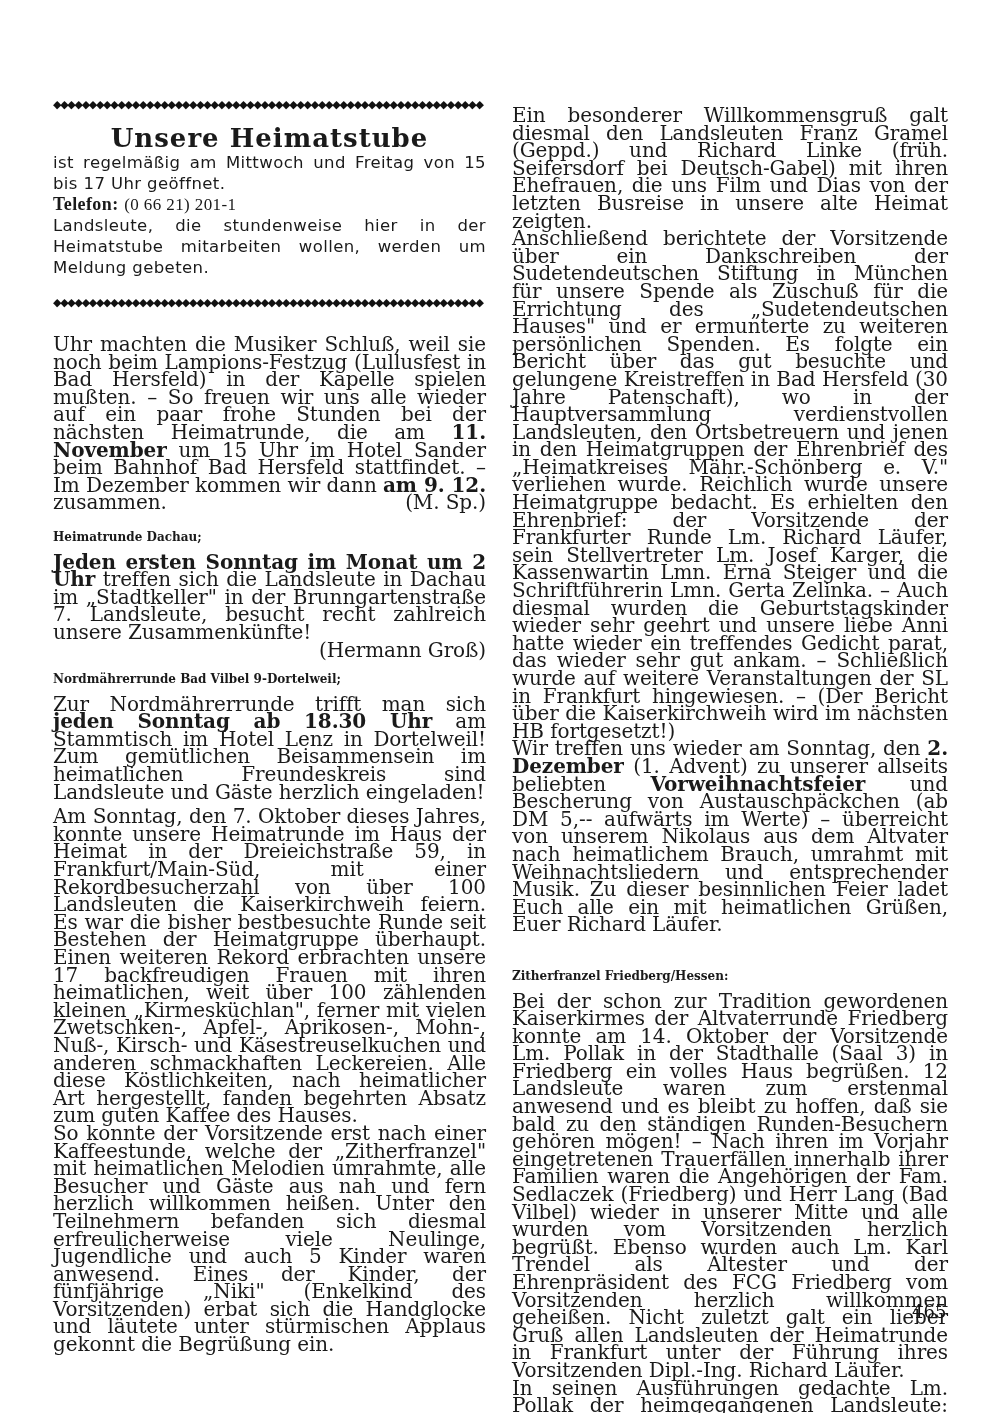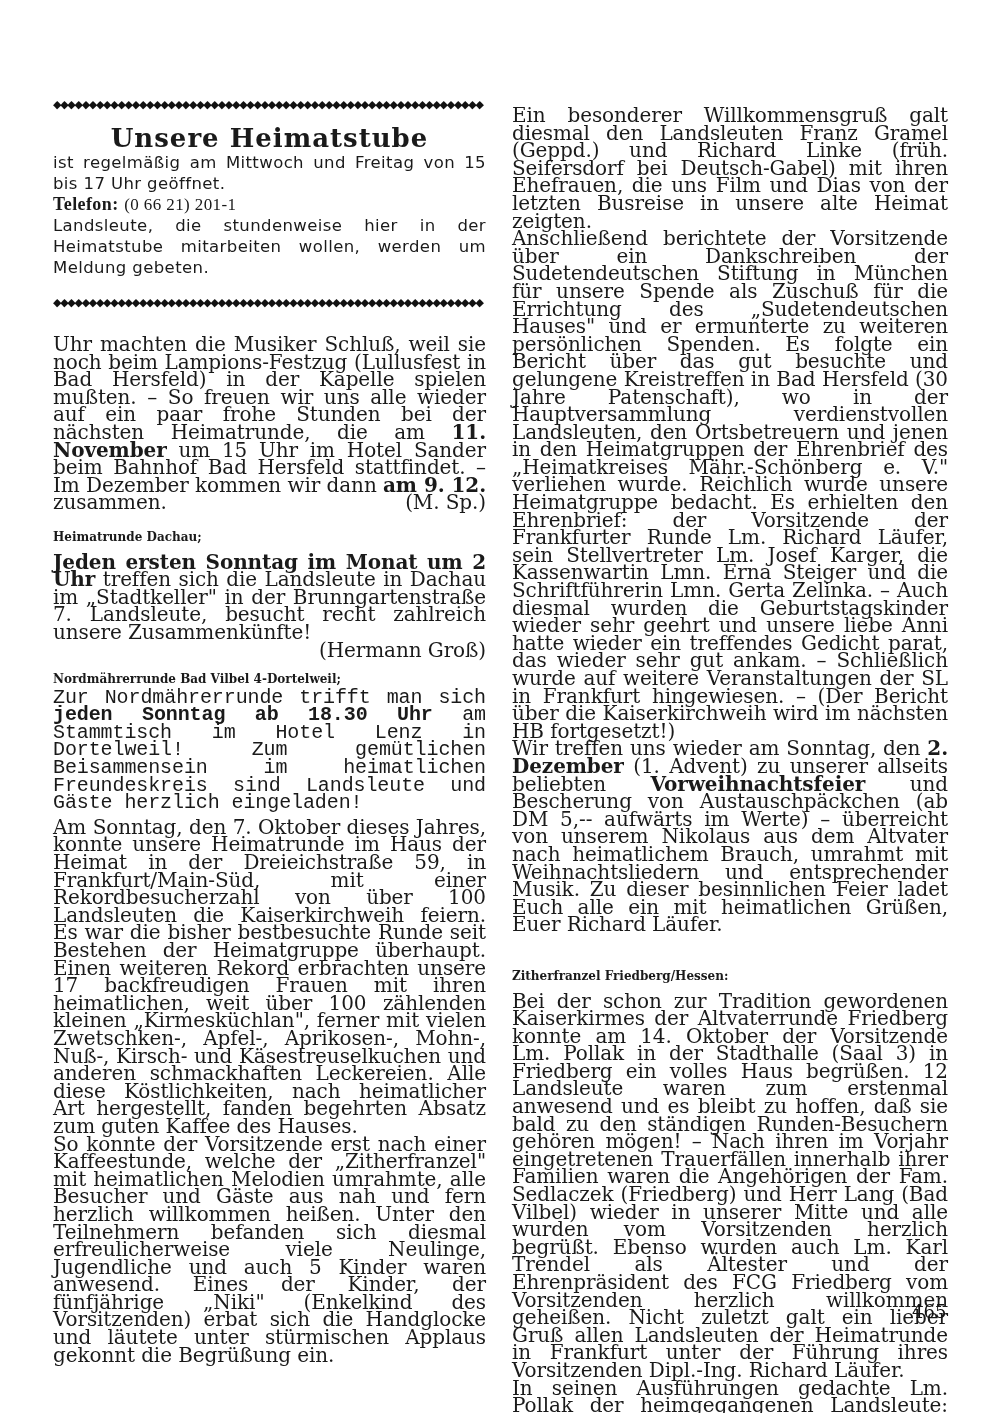--- a/index.html
+++ b/index.html
@@ -73,22 +73,22 @@
     <span>Uhr machten die Musiker Schluß, weil sie noch beim Lampions-Festzug (Lullusfest in Bad Hersfeld) in der Kapelle spielen mußten. – So freuen wir uns alle wieder auf ein paar frohe Stunden bei der nächsten Heimatrunde, die am </span><b>11. November</b><span> um 15 Uhr im Hotel Sander beim Bahnhof Bad Hersfeld stattfindet. – Im Dezember kommen wir dann </span><b>am 9. 12.</b><span> zusammen.</span>
     <span class="inline-right">(M. Sp.)</span>
   </p>
 
   <p class="heading" style="margin-top:17px;">Heimatrunde Dachau;</p>
   <p class="para" style="margin-top:7px;">
     <b>Jeden ersten Sonntag im Monat um 2 Uhr</b><span> treffen sich die Landsleute in Dachau im „Stadtkeller" in der Brunngartenstraße 7. Landsleute, besucht recht zahlreich unsere Zusammenkünfte!</span>
     <span class="signoff">(Hermann Groß)</span>
   </p>
 
-  <p class="heading" style="margin-top:12px;">Nordmährerrunde Bad Vilbel 4-Dortelweil;</p>
-  <p class="para" style="font-family:Liberation Mono, monospace;">
+  <p class="heading" style="margin-top:12px;">Nordmährerrunde Bad Vilbel 9-Dortelweil;</p>
+  <p class="para" style="margin-top:7px;">
     <span>Zur Nordmährerrunde trifft man sich </span><b>jeden Sonntag ab 18.30 Uhr</b><span> am Stammtisch im Hotel Lenz in Dortelweil! Zum gemütlichen Beisammensein im heimatlichen Freundeskreis sind Landsleute und Gäste herzlich eingeladen!</span>
   </p>
 
   <p class="para" style="margin-top:7px;">Am Sonntag, den 7. Oktober dieses Jahres, konnte unsere Heimatrunde im Haus der Heimat in der Dreieichstraße 59, in Frankfurt/Main-Süd, mit einer Rekordbesucherzahl von über 100 Landsleuten die Kaiserkirchweih feiern. Es war die bisher bestbesuchte Runde seit Bestehen der Heimatgruppe überhaupt. Einen weiteren Rekord erbrachten unsere 17 backfreudigen Frauen mit ihren heimatlichen, weit über 100 zählenden kleinen „Kirmesküchlan", ferner mit vielen Zwetschken-, Apfel-, Aprikosen-, Mohn-, Nuß-, Kirsch- und Käsestreuselkuchen und anderen schmackhaften Leckereien. Alle diese Köstlichkeiten, nach heimatlicher Art hergestellt, fanden begehrten Absatz zum guten Kaffee des Hauses.</p>
   <p class="para">So konnte der Vorsitzende erst nach einer Kaffeestunde, welche der „Zitherfranzel" mit heimatlichen Melodien umrahmte, alle Besucher und Gäste aus nah und fern herzlich willkommen heißen. Unter den Teilnehmern befanden sich diesmal erfreulicherweise viele Neulinge, Jugendliche und auch 5 Kinder waren anwesend. Eines der Kinder, der fünfjährige „Niki" (Enkelkind des Vorsitzenden) erbat sich die Handglocke und läutete unter stürmischen Applaus gekonnt die Begrüßung ein.</p>
 </div>
 
 <div class="col col-right" style="top:107px;">
   <p class="para">Ein besonderer Willkommensgruß galt diesmal den Landsleuten Franz Gramel (Geppd.) und Richard Linke (früh. Seifersdorf bei Deutsch-Gabel) mit ihren Ehefrauen, die uns Film und Dias von der letzten Busreise in unsere alte Heimat zeigten.</p>
   <p class="para">Anschließend berichtete der Vorsitzende über ein Dankschreiben der Sudetendeutschen Stiftung in München für unsere Spende als Zuschuß für die Errichtung des „Sudetendeutschen Hauses" und er ermunterte zu weiteren persönlichen Spenden. Es folgte ein Bericht über das gut besuchte und gelungene Kreistreffen in Bad Hersfeld (30 Jahre Patenschaft), wo in der Hauptversammlung verdienstvollen Landsleuten, den Ortsbetreuern und jenen in den Heimatgruppen der Ehrenbrief des „Heimatkreises Mähr.-Schönberg e. V." verliehen wurde. Reichlich wurde unsere Heimatgruppe bedacht. Es erhielten den Ehrenbrief: der Vorsitzende der Frankfurter Runde Lm. Richard Läufer, sein Stellvertreter Lm. Josef Karger, die Kassenwartin Lmn. Erna Steiger und die Schriftführerin Lmn. Gerta Zelinka. – Auch diesmal wurden die Geburtstagskinder wieder sehr geehrt und unsere liebe Anni hatte wieder ein treffendes Gedicht parat, das wieder sehr gut ankam. – Schließlich wurde auf weitere Veranstaltungen der SL in Frankfurt hingewiesen. – (Der Bericht über die Kaiserkirchweih wird im nächsten HB fortgesetzt!)</p>

